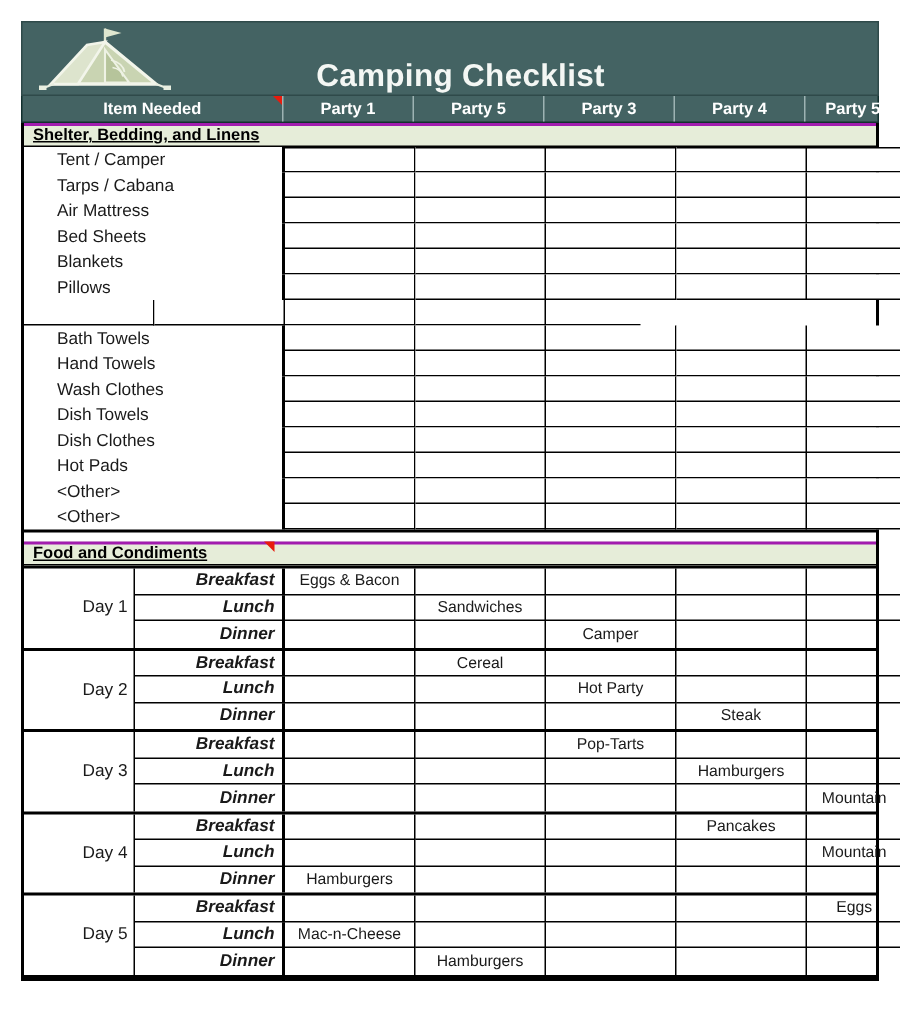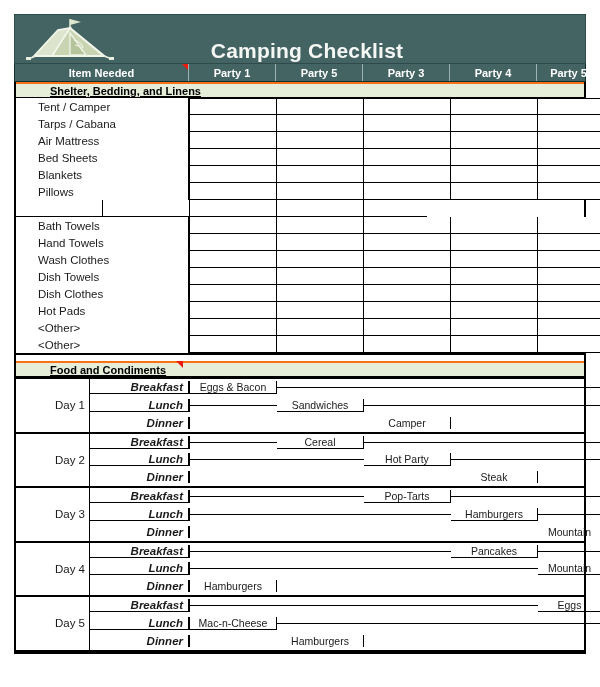--- a/index.html
+++ b/index.html
@@ -96,25 +96,24 @@
     border-bottom: 2px solid #000;
     box-sizing: border-box;
     background: #fff;
   }
 
   .section-row {
     position: relative;
     display: flex;
     height: 16px;
     background: #e6edd9;
-    border-top: 2px solid #f97316;
+    border-top: 2px solid #a21caf;
     border-bottom: 1px solid #000;
     box-sizing: border-box;
-    align-items: flex-end;
-    padding-left: 28px;
+    align-items: flex-start;
   }
   .section-row .section-label {
     font-size: 11px;
     font-weight: bold;
     text-decoration: underline;
     color: #000;
     padding-left: 6px;
     white-space: nowrap;
   }
   .section-marker {
@@ -159,21 +158,20 @@
     background: #fff;
     border-top: 2px solid #000;
     box-sizing: border-box;
   }
 
   
   .meal-row {
     display: flex;
     height: 17.5px;
     box-sizing: border-box;
-    align-items: center;
   }
   .meal-row .mealcell {
     width: 100px;
     flex: 0 0 100px;
     box-sizing: border-box;
     border-right: 2px solid #000;
     border-bottom: 1px solid #000;
     font-size: 11.5px;
     font-style: italic;
     font-weight: bold;

